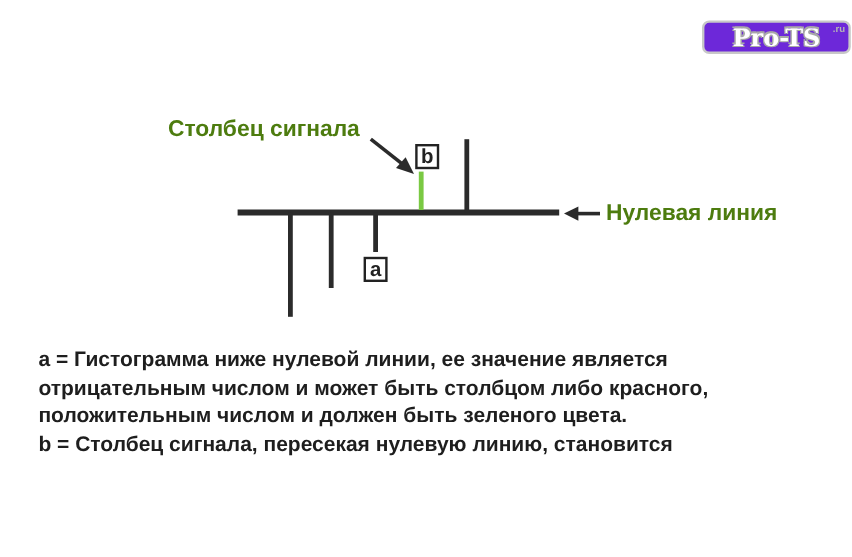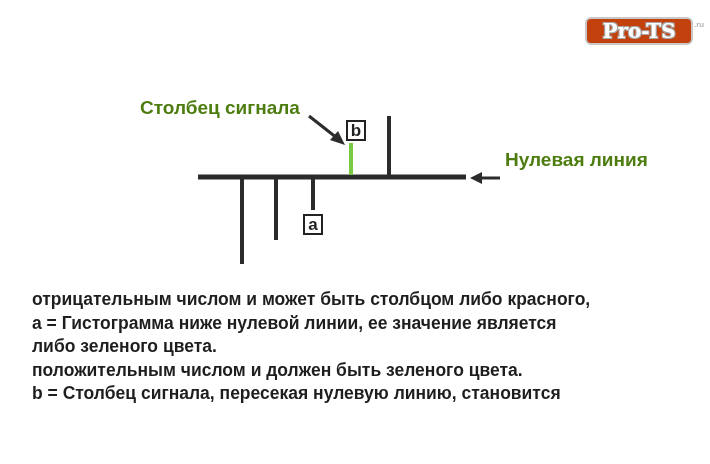--- a/index.html
+++ b/index.html
@@ -1,20 +1,20 @@
 <!DOCTYPE html>
 <html><head>
 <meta charset="utf-8">
 <style>
   html, body { margin:0; padding:0; }
   body { width:710px; height:464px; background:#ffffff; position:relative; overflow:hidden;
          font-family:"Liberation Sans", "DejaVu Sans", sans-serif; color:#1a1a1a; }
   .abs { position:absolute; }
-  .logo { left:585px; top:17px; width:108px; height:28px; border:2px solid #c8c8c8; border-radius:6px;
-          box-sizing:border-box; background:#c2410c; color:#ffffff; font-weight:bold; font-size:20px;
+  .logo { left:585px; top:17px; width:124px; height:28px; border:2px solid #c8c8c8; border-radius:6px;
+          box-sizing:border-box; background:#6d28d9; color:#ffffff; font-weight:bold; font-size:20px;
           font-family:"DejaVu Serif", serif; text-align:center; line-height:24px;
           text-shadow:1px 1px 0 #a8a8a8, -1px -1px 0 #a8a8a8, 1px -1px 0 #a8a8a8, -1px 1px 0 #a8a8a8; }
   .logo-ru { left:694px; top:20px; font-size:8px; color:#b5b5b5; font-weight:bold; }
   .label { font-weight:bold; font-size:19px; color:#4d7c0f; white-space:nowrap; }
   .box { border:2px solid #222; box-sizing:border-box; font-weight:bold; font-size:17px; text-align:center;
          line-height:17px; background:#fff; color:#222; }
   .desc { left:32px; top:288px; font-weight:bold; font-size:17.5px; line-height:23.5px; color:#1e1e1e;
           white-space:nowrap; }
   .desc div { height:23.5px; }
 </style>
@@ -40,24 +40,23 @@
     <polygon points="345,145 330,140 338,131" fill="#2b2b2b"></polygon>
   </g>
 
   <g>
     <line x1="478" y1="178" x2="500" y2="178" stroke="#2b2b2b" stroke-width="3"></line>
     <polygon points="470,178 482,172 482,184" fill="#2b2b2b"></polygon>
   </g>
 </svg>
 
 <div class="abs label" style="left:140px;top:97px;">Столбец сигнала</div>
-<div class="abs label" style="left:505px;top:149px;">Нулевая линия</div>
+<div class="abs label" style="left:505px;top:167px;">Нулевая линия</div>
 
 <div class="abs box" style="left:346px;top:120px;width:20px;height:21px;">b</div>
 <div class="abs box" style="left:303px;top:214px;width:20px;height:21px;">a</div>
 
 <div class="abs desc">
+  <div>a = Гистограмма ниже нулевой линии, ее значение является</div>
   <div>отрицательным числом и может быть столбцом либо красного,</div>
-  <div>a = Гистограмма ниже нулевой линии, ее значение является</div>
-  <div>либо зеленого цвета.</div>
   <div>положительным числом и должен быть зеленого цвета.</div>
   <div>b = Столбец сигнала, пересекая нулевую линию, становится</div>
 </div>
 
 </body></html>

